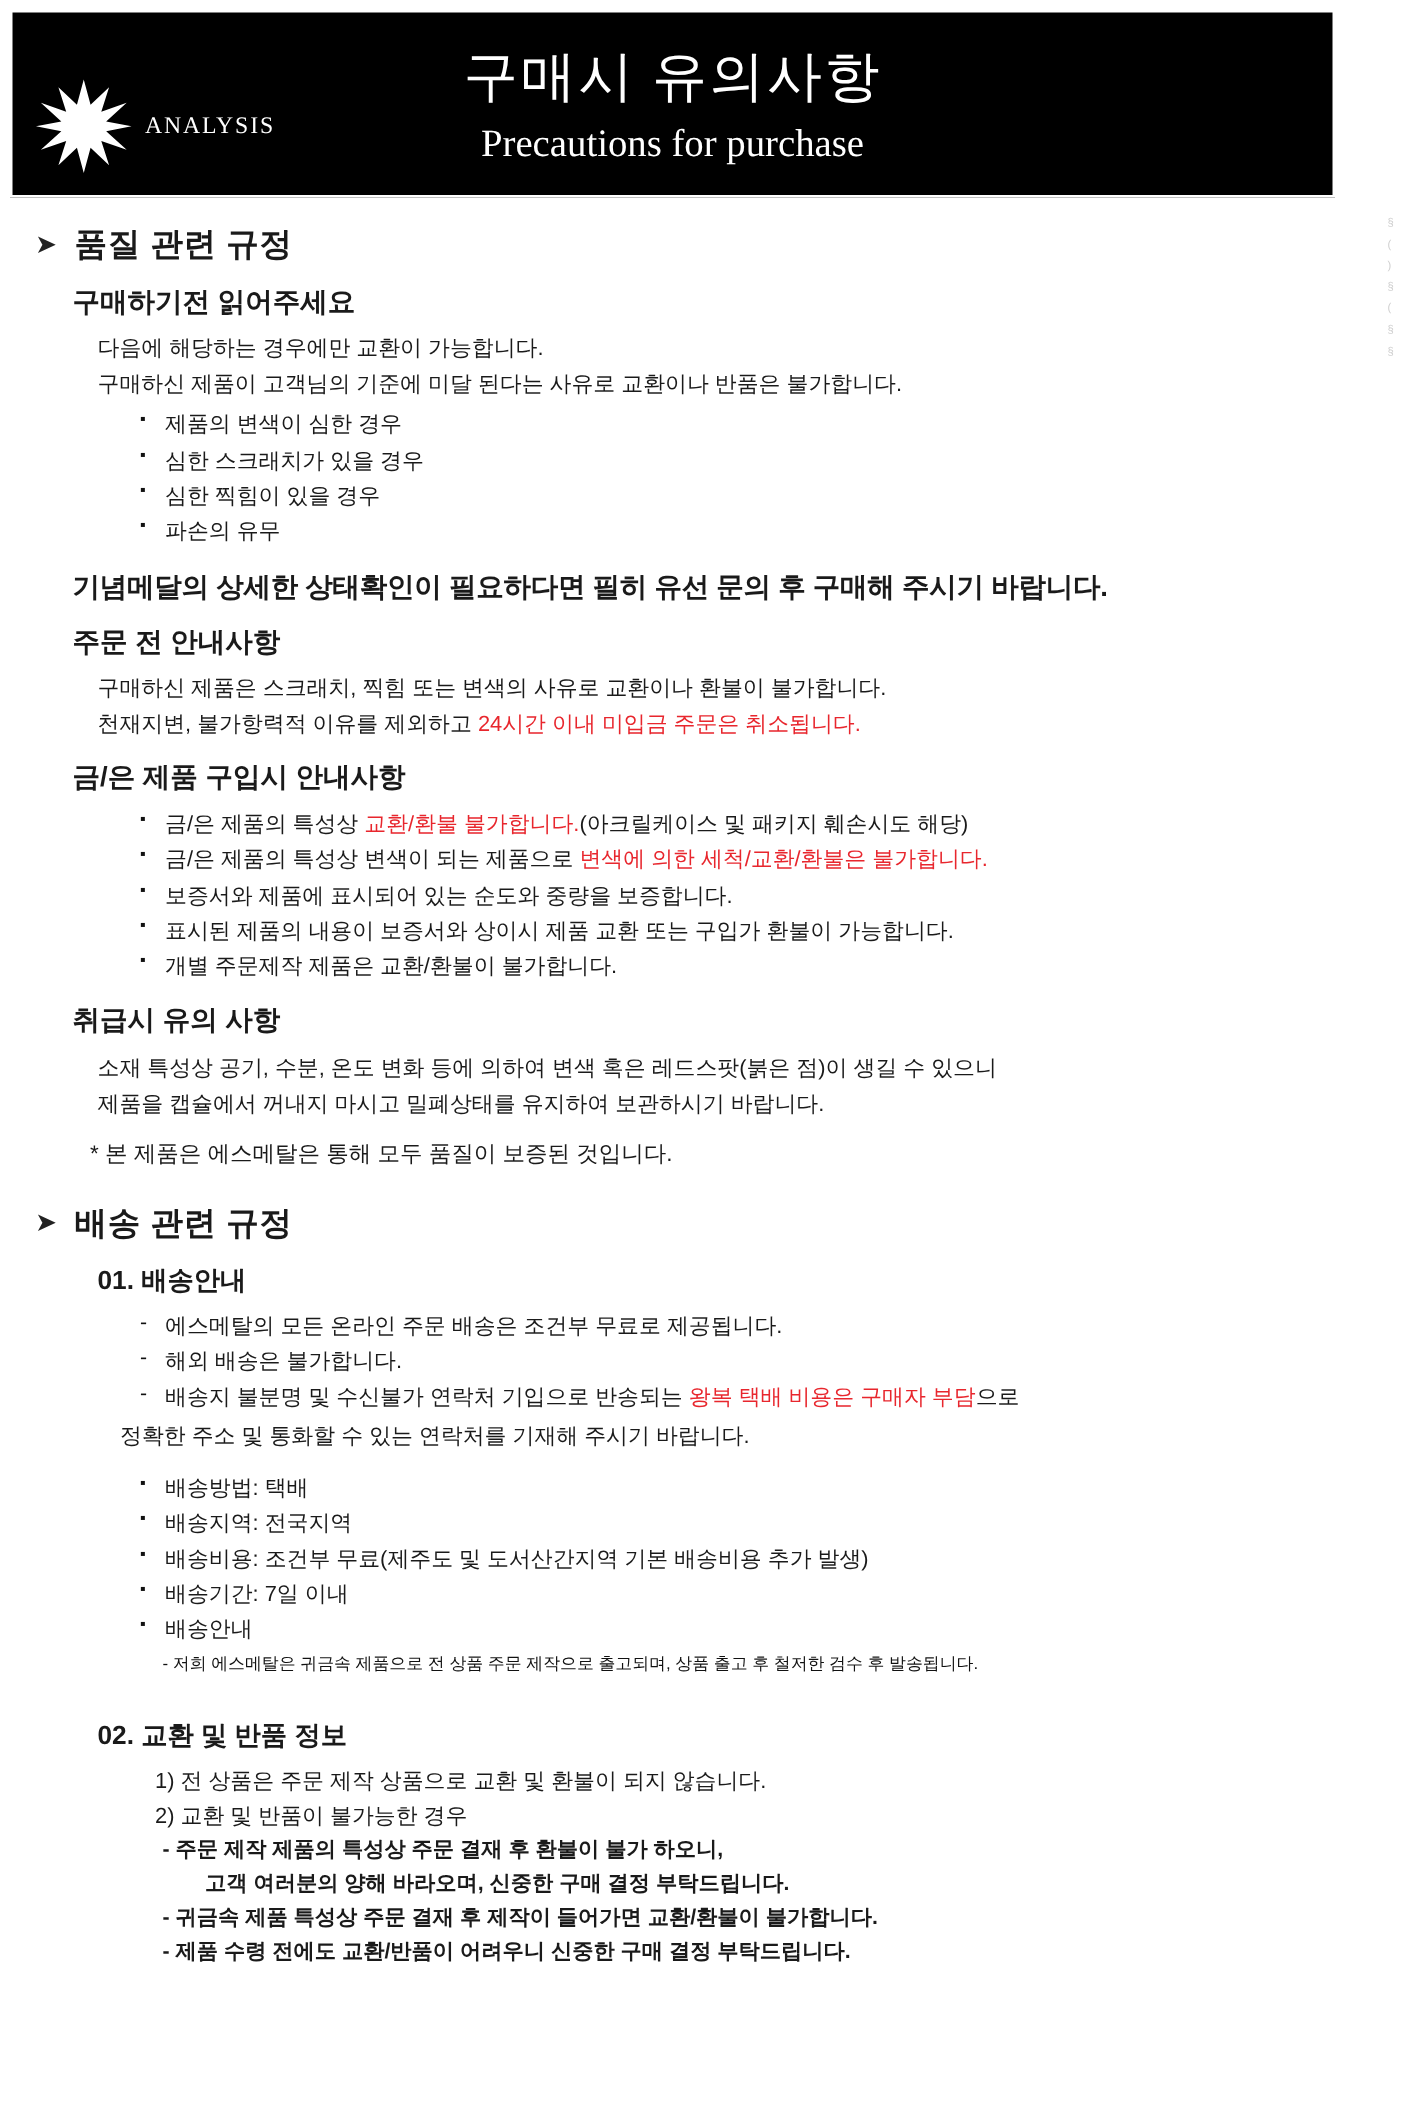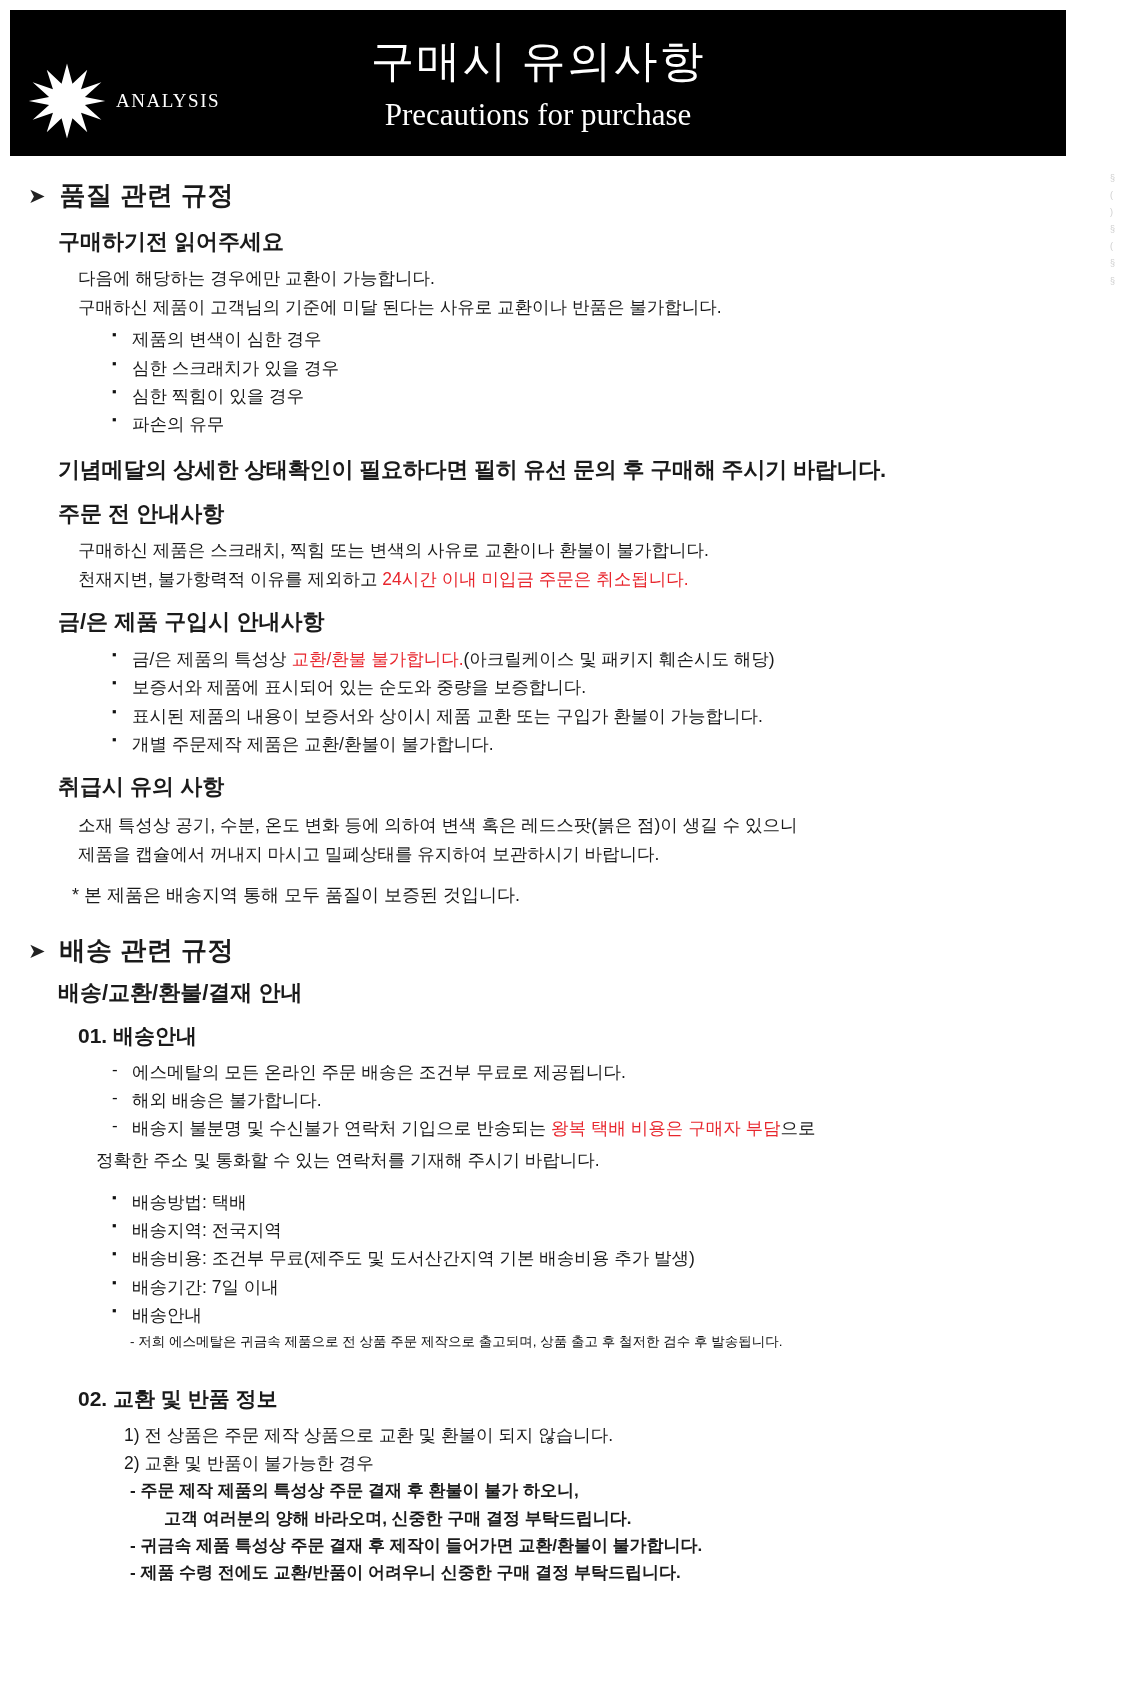--- a/index.html
+++ b/index.html
@@ -246,36 +246,36 @@
 
     <div class="sub-head">주문 전 안내사항</div>
     <div class="para">구매하신 제품은 스크래치, 찍힘 또는 변색의 사유로 교환이나 환불이 불가합니다.</div>
     <div class="para">
       <span>천재지변, 불가항력적 이유를 제외하고 </span><span class="red">24시간 이내 미입금 주문은 취소됩니다.</span>
     </div>
 
     <div class="sub-head">금/은 제품 구입시 안내사항</div>
     <ul class="bullets">
       <li><span>금/은 제품의 특성상 </span><span class="red">교환/환불 불가합니다.</span><span>(아크릴케이스 및 패키지 훼손시도 해당)</span></li>
+      <li><span>금/은 제품의 특성상 변색이 되는 제품으로 </span><span class="red">변색에 의한 세척/교환/환불은 불가합니다.</span><span></span></li>
       <li><span>보증서와 제품에 표시되어 있는 순도와 중량을 보증합니다.</span></li>
       <li><span>표시된 제품의 내용이 보증서와 상이시 제품 교환 또는 구입가 환불이 가능합니다.</span></li>
       <li><span>개별 주문제작 제품은 교환/환불이 불가합니다.</span></li>
     </ul>
 
     <div class="sub-head">취급시 유의 사항</div>
     <div class="para" style="margin-top:10px">소재 특성상 공기, 수분, 온도 변화 등에 의하여 변색 혹은 레드스팟(붉은 점)이 생길 수 있으니</div>
     <div class="para">제품을 캡슐에서 꺼내지 마시고 밀폐상태를 유지하여 보관하시기 바랍니다.</div>
-    <div class="note">* 본 제품은 배송지역 통해 모두 품질이 보증된 것입니다.</div>
+    <div class="note">* 본 제품은 에스메탈은 통해 모두 품질이 보증된 것입니다.</div>
 
     <div class="sec-head" style="margin-top:26px">
       <span class="arrow-ico">➤</span>
       <span class="sec-head-label">배송 관련 규정</span>
     </div>
 
-    <div class="sub-head tight">배송/교환/환불/결재 안내</div>
     <div class="ship-num">01. 배송안내</div>
 
     <ul class="bullets dashes">
       <li><span>에스메탈의 모든 온라인 주문 배송은 조건부 무료로 제공됩니다.</span></li>
       <li><span>해외 배송은 불가합니다.</span></li>
       <li><span>배송지 불분명 및 수신불가 연락처 기입으로 반송되는 </span><span class="red">왕복 택배 비용은 구매자 부담</span><span>으로</span></li>
     </ul>
     <div class="para" style="margin-left:96px">정확한 주소 및 통화할 수 있는 연락처를 기재해 주시기 바랍니다.</div>
 
     <ul class="bullets" style="margin-top:14px">

